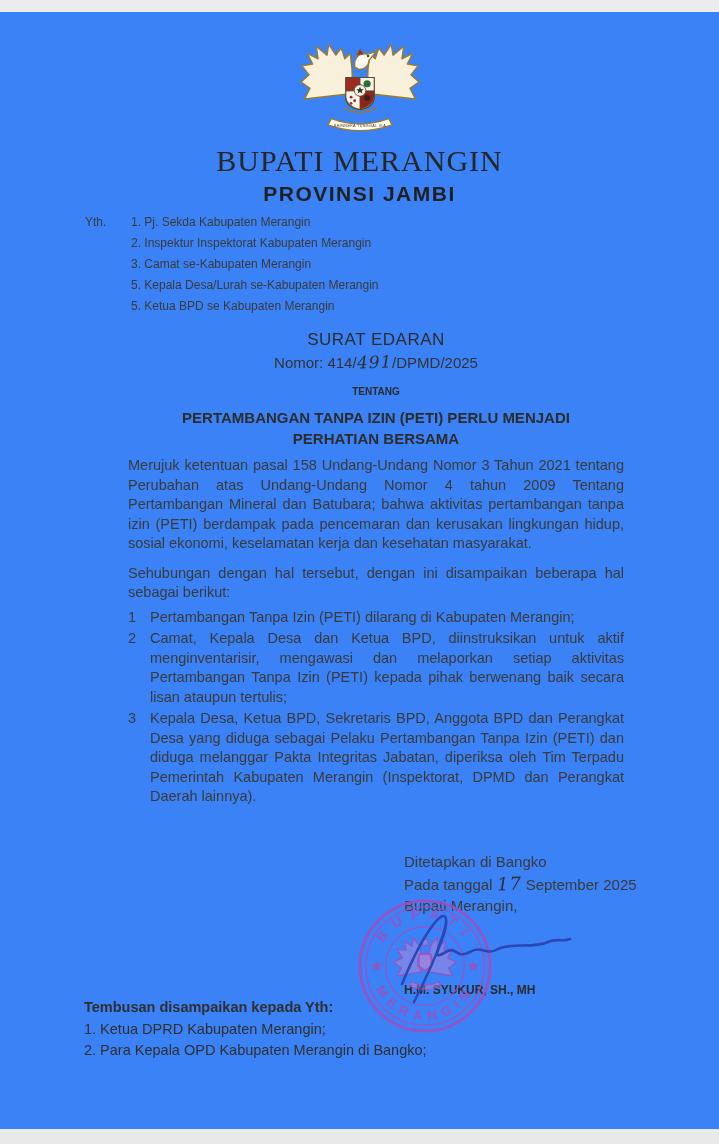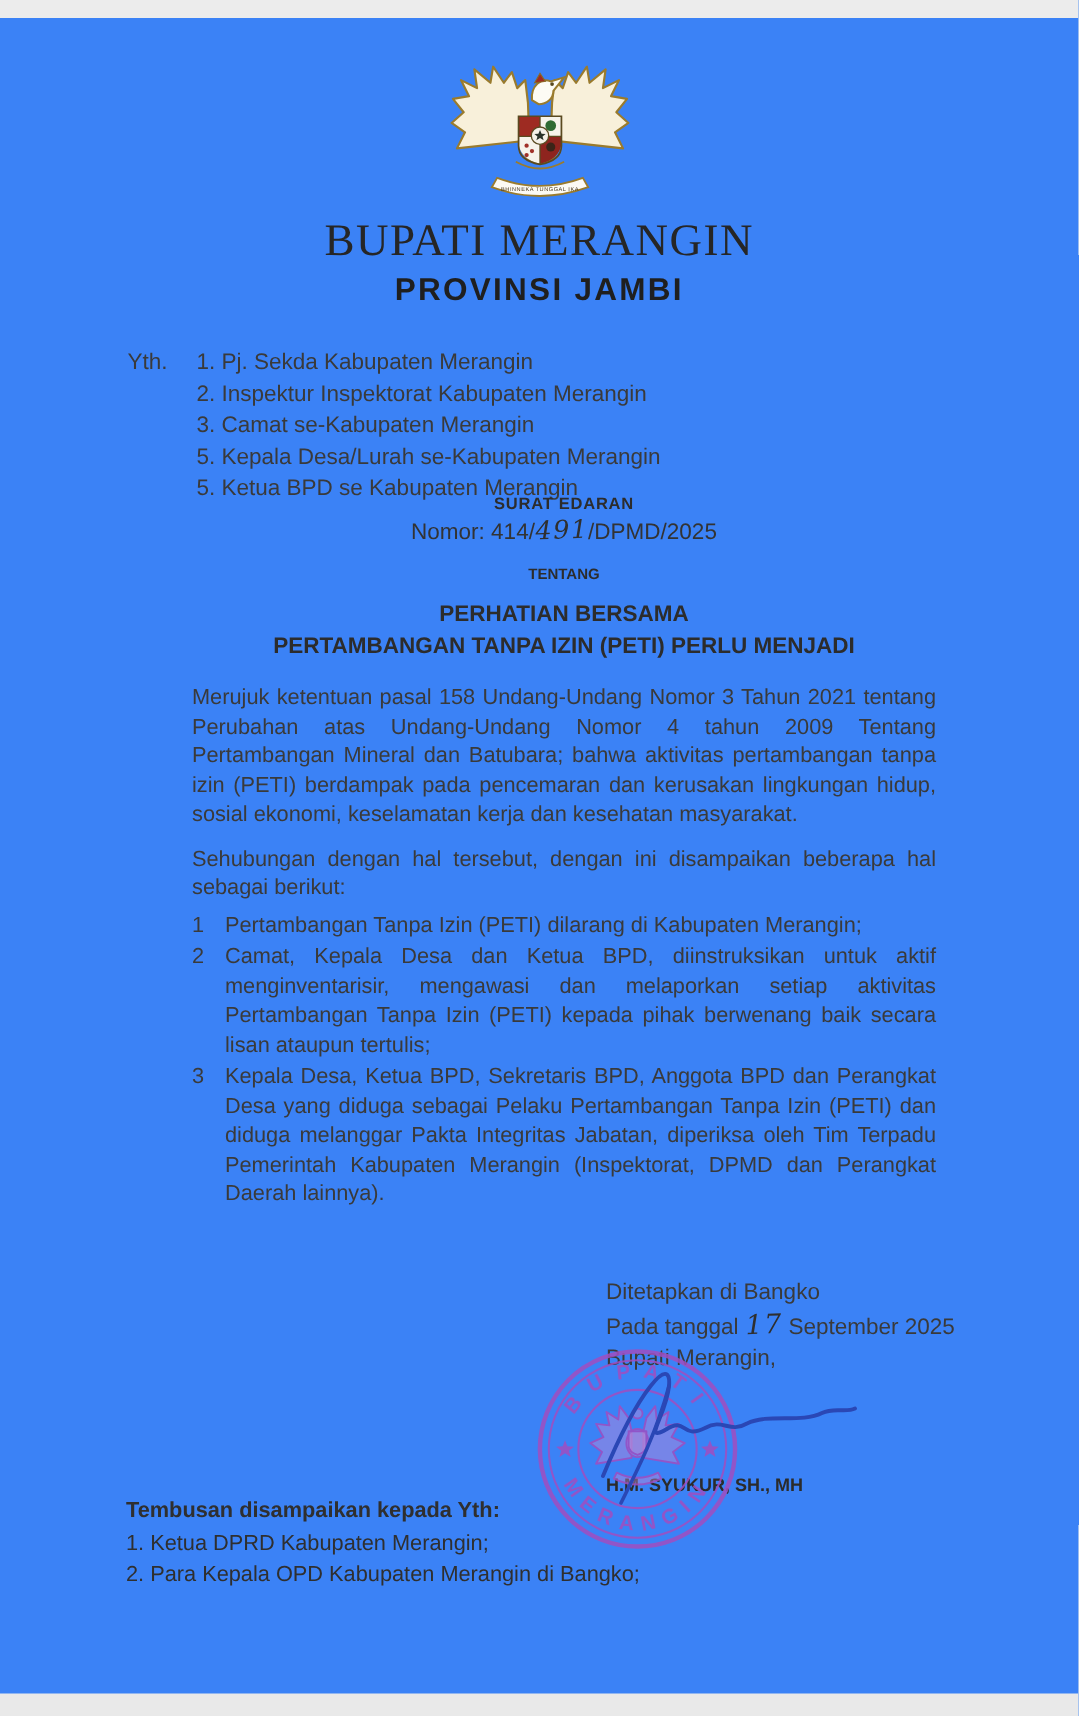--- a/index.html
+++ b/index.html
@@ -8,26 +8,26 @@
     font-family:"Liberation Sans",sans-serif;color:#3a3a3a;overflow:hidden;
   }
   .strip-top{position:absolute;top:0;left:0;right:0;height:12px;background:#ececec;}
   .strip-bottom{position:absolute;bottom:0;left:0;right:0;height:15px;background:#e9e9e9;}
 
   .letterhead{position:absolute;top:40px;left:0;width:100%;text-align:center;}
   .emblem{display:block;margin:0 auto;}
   .lh-title{font-family:"Liberation Serif",serif;font-size:30px;letter-spacing:1px;color:#262626;margin-top:4px;}
   .lh-sub{font-size:21px;font-weight:bold;letter-spacing:1.5px;color:#1f1f1f;margin-top:4px;}
 
-  .addressees{position:absolute;top:231px;left:85px;font-size:15px;line-height:21px;display:flex;}
+  .addressees{position:absolute;top:212px;left:85px;font-size:12px;line-height:21px;display:flex;}
   .yth{width:32px;flex:none;}
   .addr-items{margin-left:14px;}
 
   .subject{position:absolute;top:330px;left:128px;width:496px;text-align:center;color:#333;}
-  .doc-type{font-size:11px;font-weight:bold;letter-spacing:.5px;color:#2c2c2c;}
+  .doc-type{font-size:17px;font-weight:normal;letter-spacing:.5px;color:#2c2c2c;}
   .nomor{font-size:15px;margin-top:2px;}
   .tentang{font-weight:bold;font-size:10px;margin-top:14px;color:#2c2c2c;}
   .doc-title{font-weight:bold;font-size:15px;margin-top:10px;line-height:21px;color:#2c2c2c;}
 
   .bodytext{position:absolute;top:456px;left:128px;width:496px;font-size:14.5px;line-height:19.5px;text-align:justify;}
   .p1{margin:0 0 10px 0;}
   .p2{margin:0 0 5px 0;}
   .list-item{display:flex;margin-bottom:2px;}
   .num{width:22px;flex:none;}
   .li-text{flex:1;text-align:justify;}
@@ -96,22 +96,22 @@
       <div>5. Kepala Desa/Lurah se-Kabupaten Merangin</div>
       <div>5. Ketua BPD se Kabupaten Merangin</div>
     </div>
   </div>
 
   <div class="subject">
     <div class="doc-type">SURAT EDARAN</div>
     <div class="nomor"><span>Nomor: 414/</span><span class="handwritten">491</span><span>/DPMD/2025</span></div>
     <div class="tentang">TENTANG</div>
     <div class="doc-title">
+      <div>PERTAMBANGAN TANPA IZIN (PETI) PERLU MENJADI</div>
       <div>PERHATIAN BERSAMA</div>
-      <div>PERTAMBANGAN TANPA IZIN (PETI) PERLU MENJADI</div>
     </div>
   </div>
 
   <div class="bodytext">
     <p class="p1">Merujuk ketentuan pasal 158 Undang-Undang Nomor 3 Tahun 2021 tentang Perubahan atas Undang-Undang Nomor 4 tahun 2009 Tentang Pertambangan Mineral dan Batubara; bahwa aktivitas pertambangan tanpa izin (PETI) berdampak pada pencemaran dan kerusakan lingkungan hidup, sosial ekonomi, keselamatan kerja dan kesehatan masyarakat.</p>
     <p class="p2">Sehubungan dengan hal tersebut, dengan ini disampaikan beberapa hal sebagai berikut:</p>
 
     <div class="list-item">
       <div class="num">1</div>
       <div class="li-text">Pertambangan Tanpa Izin (PETI) dilarang di Kabupaten Merangin;</div>

